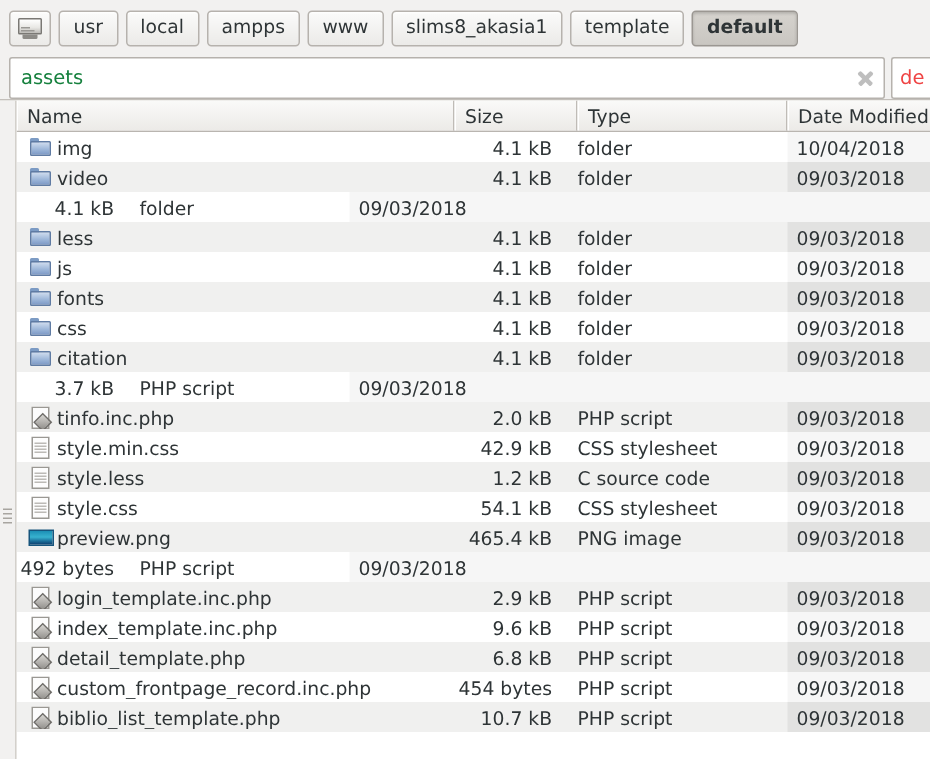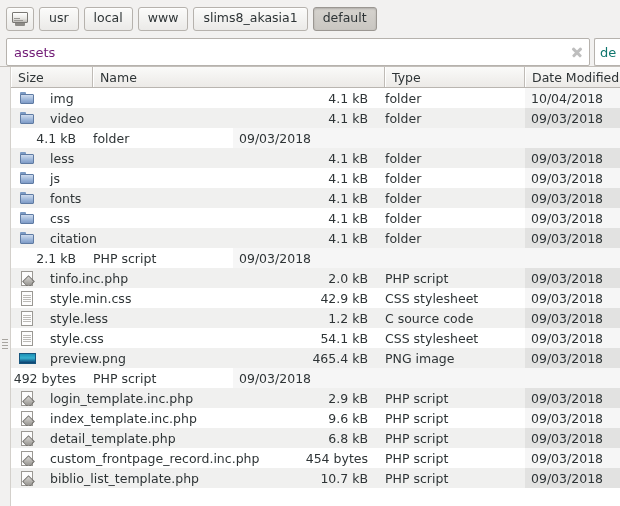--- a/index.html
+++ b/index.html
@@ -23,21 +23,21 @@
     padding:0 9px;box-sizing:border-box;
     background:linear-gradient(to bottom,#fbfbfa 0%,#ebeae8 100%);
     border:1px solid #b6b2ad;border-radius:3px;
     color:#2e3436;font-size:12.5px;line-height:1;
     box-shadow:0 1px 0 rgba(255,255,255,.7) inset;
     white-space:nowrap;cursor:default;
   }
   .crumb.home{padding:0 5px;}
   .crumb.active{
     background:linear-gradient(to bottom,#d6d3ce 0%,#c9c6c1 100%);
-    border-color:#9b9792;font-weight:normal;
+    border-color:#9b9792;font-weight:bold;
     box-shadow:0 1px 2px rgba(0,0,0,.18) inset;
   }
   .pc-icon{display:block;width:16px;height:14px;position:relative;}
   .pc-icon .scr{
     position:absolute;left:0;top:0;width:16px;height:11px;box-sizing:border-box;
     border:1px solid #7a7874;border-radius:1px;
     background:linear-gradient(to bottom,#ffffff 0%,#e8e7e4 60%,#bdbbb7 100%);
   }
   .pc-icon .base{
     position:absolute;left:3px;bottom:0;width:10px;height:3px;
@@ -48,35 +48,35 @@
   
   .entryrow{
     height:28px;min-height:28px;display:flex;align-items:stretch;
     padding:0 0 0 6px;box-sizing:border-box;background:#f2f1f0;
   }
   .entry{
     flex:1;display:flex;align-items:center;background:#ffffff;
     border:1px solid #b6b2ad;border-radius:2px;box-sizing:border-box;
     padding:0 4px 0 7px;min-width:0;
   }
-  .entry-text{flex:1;font-size:13px;color:#701a75;white-space:nowrap;overflow:hidden;}
+  .entry-text{flex:1;font-size:13px;color:#15803d;white-space:nowrap;overflow:hidden;}
   .clear-icon{
     width:16px;height:16px;flex:0 0 16px;position:relative;opacity:.55;cursor:pointer;
   }
   .clear-icon:before,.clear-icon:after{
     content:"";position:absolute;left:2px;top:7px;width:12px;height:2.5px;
     background:#8a8a8a;border-radius:1px;
   }
   .clear-icon:before{transform:rotate(45deg);}
   .clear-icon:after{transform:rotate(-45deg);}
   .entry2{
     width:26px;flex:0 0 26px;margin-left:4px;background:#ffffff;
     border:1px solid #b6b2ad;border-top-left-radius:2px;border-bottom-left-radius:2px;
     border-right:none;box-sizing:border-box;display:flex;align-items:center;
-    padding-left:5px;overflow:hidden;font-size:13px;color:#0f766e;
+    padding-left:5px;overflow:hidden;font-size:13px;color:#ef4444;
   }
 
   
   .listwrap{
     flex:1;display:flex;background:#ffffff;
     border-top:1px solid #c3bfba;overflow:hidden;position:relative;
   }
   .vscroll{
     width:10px;flex:0 0 10px;background:#f2f1f0;
     border-right:1px solid #d3d0cb;position:relative;
@@ -103,21 +103,21 @@
   .hcell.c-type{width:140px;flex:0 0 140px;}
   .hcell.c-date{flex:1;border-right:none;}
 
   .rows{flex:1;overflow:hidden;}
   .row{display:flex;height:20px;min-height:20px;align-items:center;background:#ffffff;}
   .row.alt{background:#f0f0ef;align-items:center;}
   .cell{
     display:flex;align-items:center;box-sizing:border-box;
     font-size:12.5px;color:#2e3436;white-space:nowrap;overflow:hidden;
   }
-  .c1{width:292px;flex:0 0 292px;padding-left:8px;gap:14px;}
+  .c1{width:292px;flex:0 0 292px;padding-left:8px;gap:2px;}
   .c2{width:82px;flex:0 0 82px;justify-content:flex-end;padding-right:17px;}
   .c3{width:140px;flex:0 0 140px;padding-left:0px;}
   .c4{flex:1;padding-left:6px;background:rgba(0,0,0,.035);height:20px;}
   .row.alt .c4{background:rgba(0,0,0,.055);}
 
   
   .ico{width:17px;height:15px;flex:0 0 17px;position:relative;}
   
   .ico.folder .tab{
     position:absolute;left:1px;top:1px;width:6px;height:3px;
@@ -160,22 +160,24 @@
     <div class="crumb home">
       <span class="pc-icon">
         <span class="scr"></span>
           <span class="ln" style="top:6px;"></span>
         <span class="ln" style="top:8px;width:9px;"></span>
           <span class="base"></span>
       </span>
     </div>
     <div class="crumb">usr</div>
     <div class="crumb">local</div>
+    <div class="crumb">ampps</div>
     <div class="crumb">www</div>
     <div class="crumb">slims8_akasia1</div>
+    <div class="crumb">template</div>
     <div class="crumb active">default</div>
   </div>
 
   <div class="entryrow">
     <div class="entry">
       <span class="entry-text">assets</span>
       <span class="clear-icon"></span>
     </div>
     <div class="entry2">de</div>
   </div>
@@ -184,22 +186,22 @@
     <div class="vscroll">
       <span class="vgrip">
           <i></i>
           <i></i>
           <i></i>
           <i></i>
         </span>
     </div>
     <div class="listbody">
       <div class="hdr">
+        <div class="hcell c-name">Name</div>
         <div class="hcell c-size">Size</div>
-        <div class="hcell c-name">Name</div>
         <div class="hcell c-type">Type</div>
         <div class="hcell c-date">Date Modified</div>
       </div>
       <div class="rows" id="rows">
           <div class="row">
             <div class="cell c1">
               <span class="ico folder">
                 <span class="tab"></span>
                 <span class="body"></span>
               </span>
@@ -280,21 +282,21 @@
                 <span class="tab"></span>
                 <span class="body"></span>
               </span>
               <span>citation</span>
             </div>
             <div class="cell c2">4.1 kB</div>
             <div class="cell c3">folder</div>
             <div class="cell c4">09/03/2018</div>
           </div>
           <div class="row">
-            <div class="cell c2">2.1 kB</div>
+            <div class="cell c2">3.7 kB</div>
             <div class="cell c3">PHP script</div>
             <div class="cell c4">09/03/2018</div>
           </div>
           <div class="row alt">
             <div class="cell c1">
               <span class="ico php">
                 <span class="page"></span>
                 <span class="dia"></span>
               </span>
               <span>tinfo.inc.php</span>

